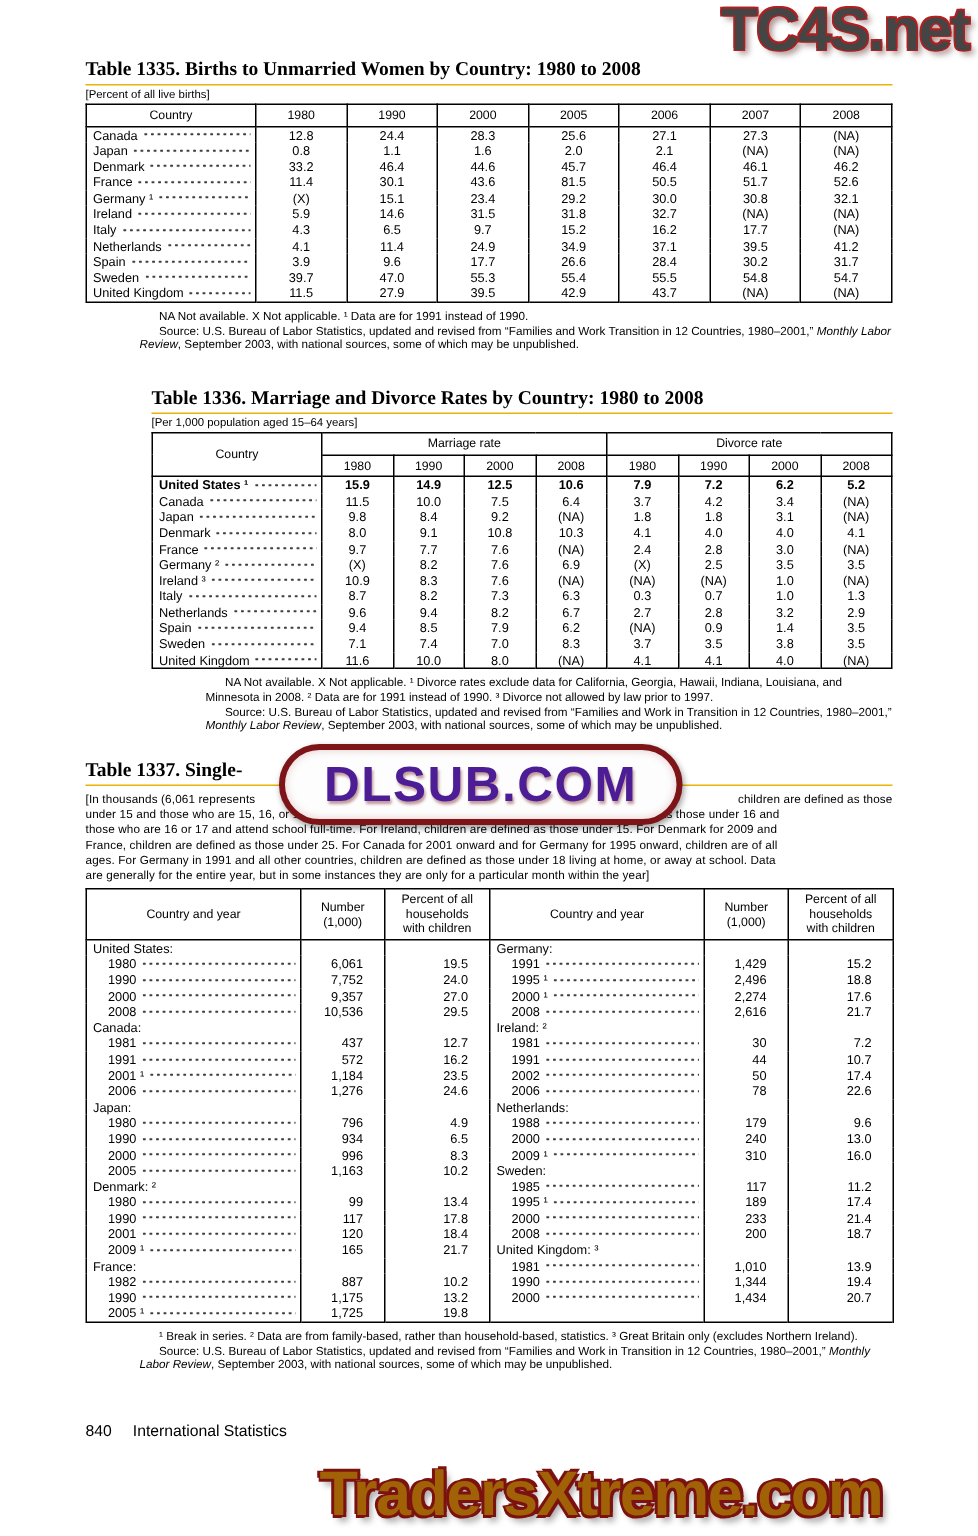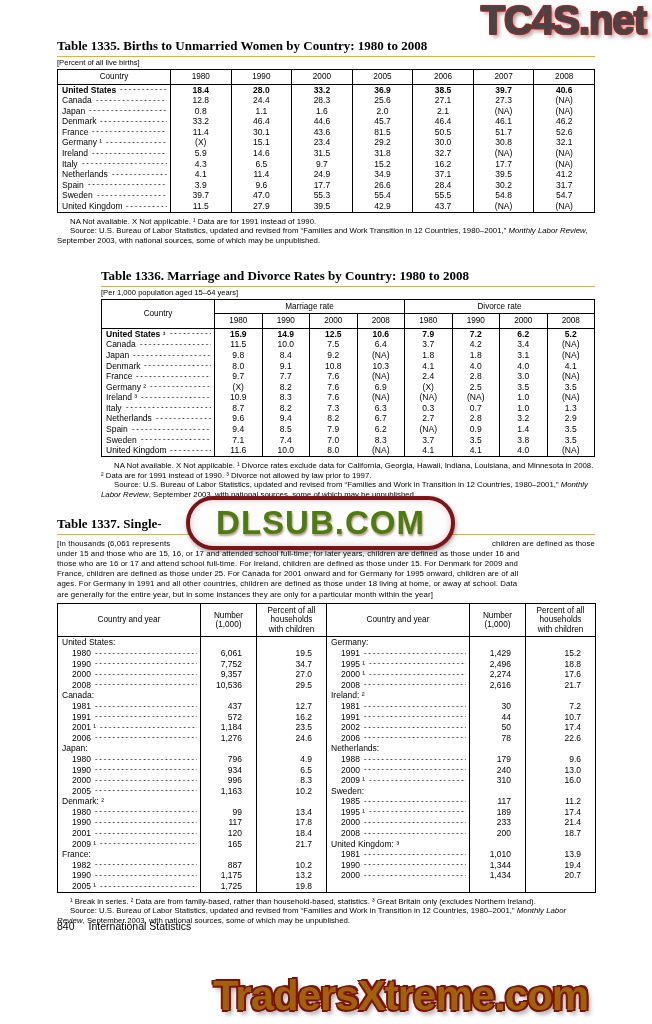--- a/index.html
+++ b/index.html
@@ -30,49 +30,49 @@
   .cn, .yind, .ghead { white-space: nowrap; }
   .yind { margin-left: 10px; }
   .leader {
     flex: 1 1 auto; height: 9px; margin: 0 1px 1px 3px;
     background-image: radial-gradient(circle, #3c3c3c 0.7px, transparent 1px);
     background-size: 4.4px 9px; background-repeat: repeat-x;
   }
   tr.bold td { font-weight: bold; }
 
   
-  .notes { margin-top: 4px; font-size: 7.8px; line-height: 9.7px; }
+  .notes { margin-top: 4px; font-size: 7.8px; line-height: 9.7px; margin-left: 36px; }
   .notes p { text-indent: 13px; }
   .notes i { font-style: italic; text-align: center; }
 
   
   #sec1336 { margin-top: 22px; padding-left: 44px; }
   #sec1337 { margin-top: 16px; }
 
   
   #t1337-intro { margin: 4px 0 3px; font-size: 7.8px; line-height: 10.2px; letter-spacing: 0.1px; }
   .iline { white-space: nowrap; }
   .iline.split { display: flex; justify-content: space-between; gap: 24px; }
 
   
-  .footer-line { position: absolute; left: 57px; top: 920px; font-size: 10.5px; z-index: 1; }
+  .footer-line { position: absolute; left: 57px; top: 948px; font-size: 10.5px; z-index: 1; }
   .footer-line .pgnum { margin-right: 14px; }
   .credit { position: absolute; right: 57px; top: 1025px; font-size: 8px; z-index: 1; }
 
   
   .wm-top {
     position: absolute; top: -2px; right: 6px; z-index: 6;
     font-size: 40px; font-weight: bold; letter-spacing: -1px; color: #454545;
     text-shadow: -1px -1px 0 #b02020, 1px -1px 0 #b02020, -1px 1px 0 #b02020, 1px 1px 0 #b02020, 3px 3px 4px rgba(60,0,0,0.45);
   }
   .wm-mid {
     position: absolute; top: 496px; left: 186px; width: 269px; height: 54px; z-index: 6;
     border: 4px solid #7d1417; border-radius: 27px; background: #fdfdfd;
     display: flex; align-items: center; justify-content: center;
-    font-size: 33px; font-weight: bold; letter-spacing: 1px; color: #4d7c0f;
+    font-size: 33px; font-weight: bold; letter-spacing: 1px; color: #4c1d95;
     text-shadow: 1px 2px 2px rgba(100,0,0,0.4);
     box-shadow: 1px 2px 4px rgba(0,0,0,0.4), inset 0 0 6px rgba(150,20,20,0.22);
   }
   .wm-bottom {
     position: absolute; top: 972px; left: 213px; z-index: 6;
     font-size: 42px; font-weight: bold; letter-spacing: -1px; color: #a16207;
     text-shadow: -2px -1px 0 #7c1210, 2px 1px 0 #7c1210, -1px 2px 0 #7c1210, 2px -2px 0 #7c1210, 3px 4px 5px rgba(0,0,0,0.4);
   }
 </style>
 </head>
@@ -102,35 +102,20 @@
         <th class="ycol">1980</th>
             <th class="ycol">1990</th>
             <th class="ycol">2000</th>
             <th class="ycol">2005</th>
             <th class="ycol">2006</th>
             <th class="ycol">2007</th>
             <th class="ycol">2008</th>
           </tr>
       </thead>
       <tbody id="t1335-body">
-          <tr class="bold">
-            <td class="cc">
-              <div class="cwrap">
-                <span class="cn">United States</span>
-                <span class="leader"></span>
-              </div>
-            </td>
-            <td class="num">18.4</td>
-            <td class="num">28.0</td>
-            <td class="num">33.2</td>
-            <td class="num">36.9</td>
-            <td class="num">38.5</td>
-            <td class="num">39.7</td>
-            <td class="num">40.6</td>
-          </tr>
           <tr>
             <td class="cc">
               <div class="cwrap">
                 <span class="cn">Canada</span>
                 <span class="leader"></span>
               </div>
             </td>
             <td class="num">12.8</td>
             <td class="num">24.4</td>
             <td class="num">28.3</td>
@@ -604,21 +589,21 @@
             <td class="num">15.2</td>
           </tr>
           <tr>
             <td class="cyc">
               <div class="cwrap">
                 <span class="yind">1990</span>
                 <span class="leader"></span>
               </div>
             </td>
             <td class="num">7,752</td>
-            <td class="num">34.7</td>
+            <td class="num">24.0</td>
             <td class="cyc">
               <div class="cwrap">
                 <span class="yind">1995 ¹</span>
                 <span class="leader"></span>
               </div>
             </td>
             <td class="num">2,496</td>
             <td class="num">18.8</td>
           </tr>
           <tr>

